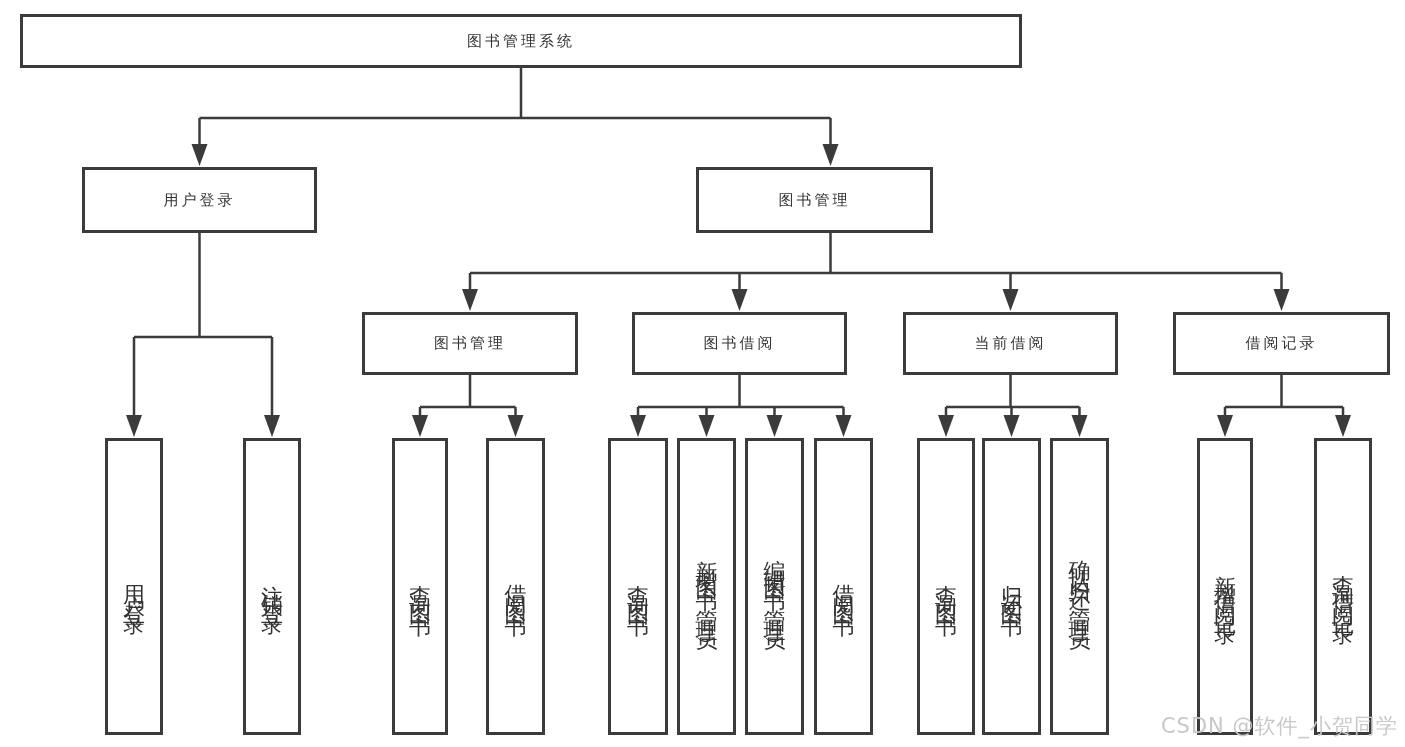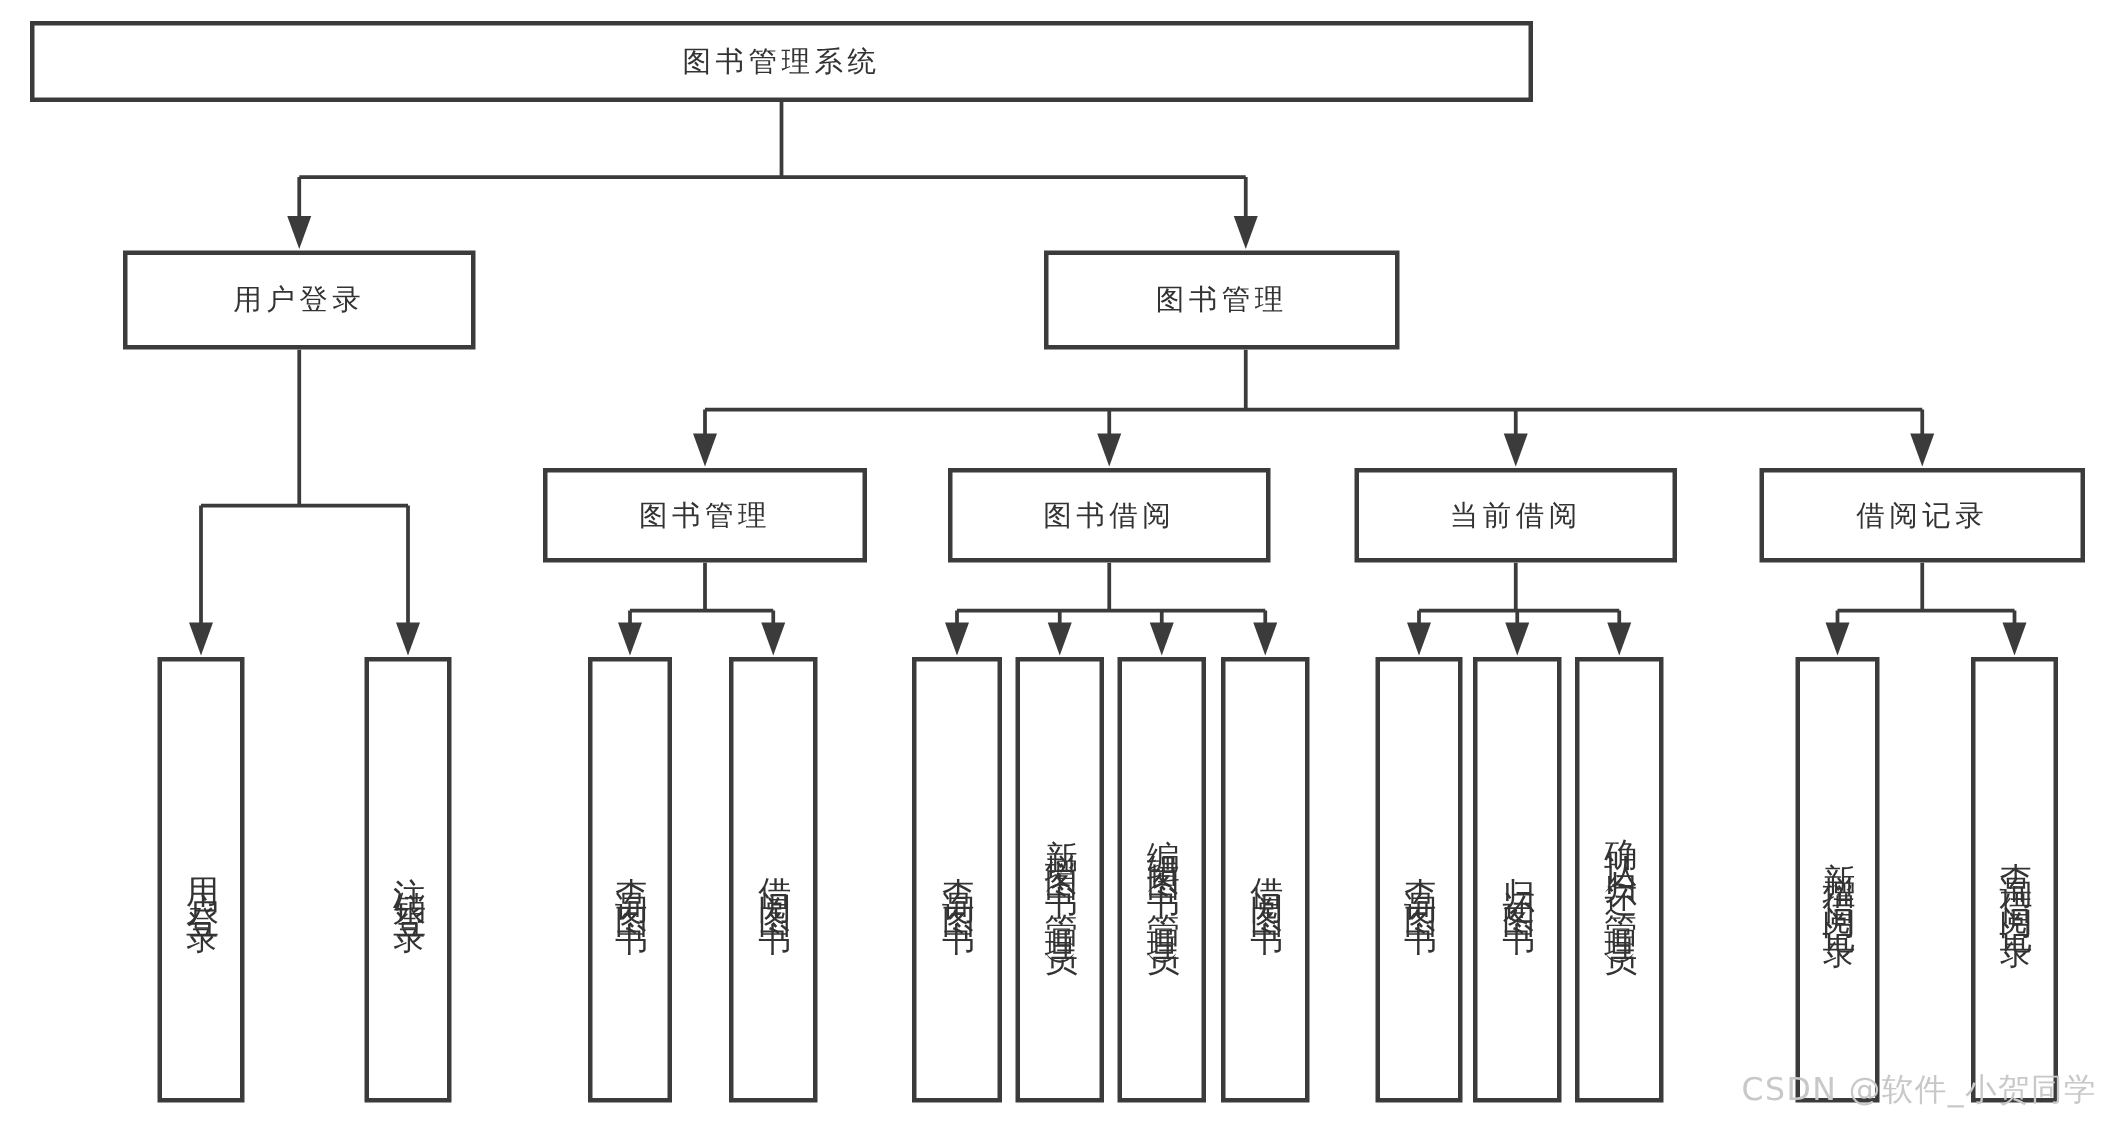--- a/index.html
+++ b/index.html
@@ -33,21 +33,21 @@
   .box {
     position: absolute;
     box-sizing: border-box;
     background: var(--color-box_bg, #ffffff);
     border: 3px solid var(--color-line, #3b3b3b);
     display: flex;
     align-items: center;
     justify-content: center;
   }
   .h-label {
-    font-size: 19px;
+    font-size: 15px;
     letter-spacing: 3px;
     color: var(--color-text, #333333);
     white-space: nowrap;
   }
   .v-label {
     writing-mode: vertical-rl;
     text-orientation: mixed;
     font-size: 22px;
     letter-spacing: 10px;
     line-height: 1;

